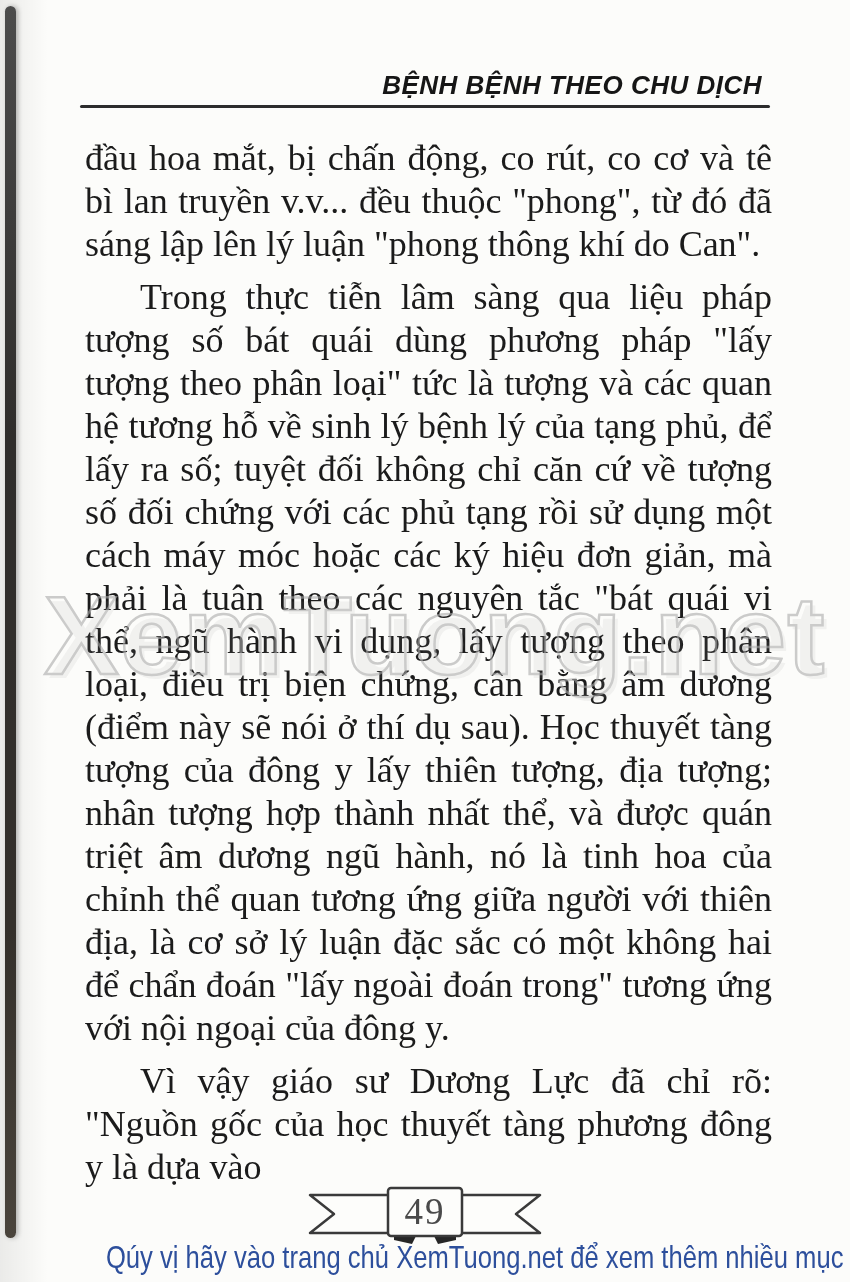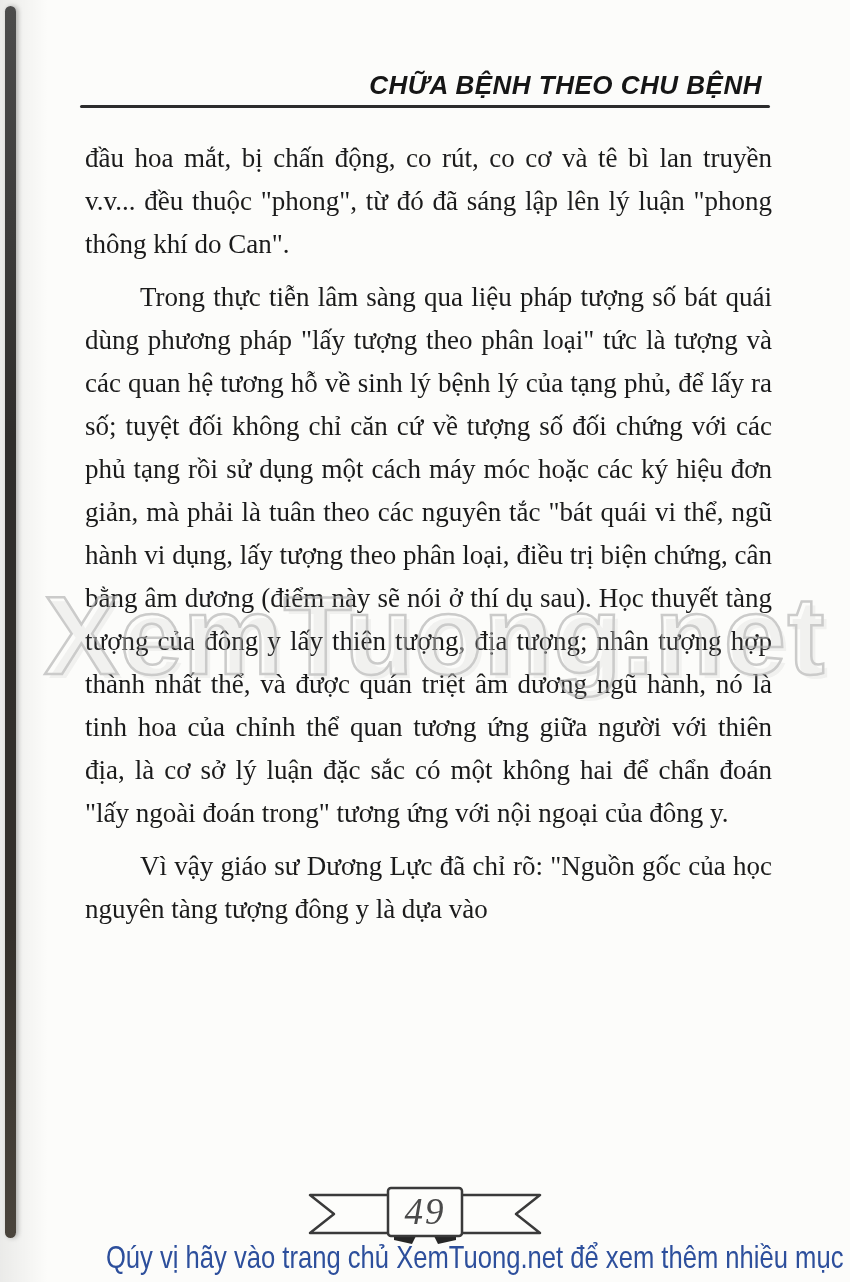--- a/index.html
+++ b/index.html
@@ -34,21 +34,21 @@
     font-style:italic;font-weight:bold;
     font-size:26px;letter-spacing:0.5px;
     color:#161616;
   }
   .head-rule{
     position:absolute;top:105px;left:80px;width:690px;height:3px;
     background:#2c2c2c;border-radius:2px;
   }
   .body-text{
     position:absolute;top:137px;left:85px;width:687px;
-    font-size:27px;line-height:43px;
+    font-size:36px;line-height:43px;
     color:#1b1b1b;
     text-align:justify;
     z-index:1;
   }
   .body-text p{margin:0 0 10px 0;}
   .body-text p.indent{text-indent:55px;}
   .watermark{
     position:absolute;top:580px;left:44px;width:810px;
     font-family:"Liberation Sans", sans-serif;
     font-weight:bold;font-size:112px;line-height:1;
@@ -65,21 +65,20 @@
     position:absolute;top:1182px;left:50%;transform:translateX(-50%);
     width:250px;height:64px;z-index:2;
   }
   .ribbon svg{display:block;}
   .page-number{
     position:absolute;top:6px;left:0;right:0;height:48px;
     text-align:center;
     font-family:"Liberation Serif", serif;
     font-size:37px;line-height:48px;letter-spacing:2px;
     color:#4a4a4a;
-    font-style:italic;
   }
   .footer-note{
     position:absolute;top:1237px;left:0;width:850px;
     text-align:center;z-index:2;
   }
   .footer-note span{
     display:inline-block;
     transform:scaleX(0.8);transform-origin:center;
     font-family:"Liberation Sans", sans-serif;
     font-size:32px;line-height:40px;
@@ -87,28 +86,28 @@
     white-space:nowrap;
   }
 </style>
 </head>
 <body>
 
 <div class="page">
 
   <div class="spine"></div>
 
-  <div class="running-head">CHỮA BỆNH THEO CHU BỆNH</div>
+  <div class="running-head">BỆNH BỆNH THEO CHU DỊCH</div>
 
   <div class="head-rule"></div>
 
   <div class="body-text">
     <p>đầu hoa mắt, bị chấn động, co rút, co cơ và tê bì lan truyền v.v... đều thuộc "phong", từ đó đã sáng lập lên lý luận "phong thông khí do Can".</p>
     <p class="indent">Trong thực tiễn lâm sàng qua liệu pháp tượng số bát quái dùng phương pháp "lấy tượng theo phân loại" tức là tượng và các quan hệ tương hỗ về sinh lý bệnh lý của tạng phủ, để lấy ra số; tuyệt đối không chỉ căn cứ về tượng số đối chứng với các phủ tạng rồi sử dụng một cách máy móc hoặc các ký hiệu đơn giản, mà phải là tuân theo các nguyên tắc "bát quái vi thể, ngũ hành vi dụng, lấy tượng theo phân loại, điều trị biện chứng, cân bằng âm dương (điểm này sẽ nói ở thí dụ sau). Học thuyết tàng tượng của đông y lấy thiên tượng, địa tượng; nhân tượng hợp thành nhất thể, và được quán triệt âm dương ngũ hành, nó là tinh hoa của chỉnh thể quan tương ứng giữa người với thiên địa, là cơ sở lý luận đặc sắc có một không hai để chẩn đoán "lấy ngoài đoán trong" tương ứng với nội ngoại của đông y.</p>
-    <p class="indent">Vì vậy giáo sư Dương Lực đã chỉ rõ: "Nguồn gốc của học nguyên tàng tượng đông y là dựa vào</p>
+    <p class="indent">Vì vậy giáo sư Dương Lực đã chỉ rõ: "Nguồn gốc của học thuyết tàng phương đông y là dựa vào</p>
   </div>
 
   <div class="watermark">XemTuong.net</div>
 
   <div class="ribbon">
     <svg width="250" height="64" viewBox="0 0 250 64">
 
       <path d="M10,13 L100,13 L100,51 L10,51 L34,32 Z" fill="#fdfdfb" stroke="#3a3a3a" stroke-width="2.5" stroke-linejoin="round"></path>
 
       <path d="M240,13 L150,13 L150,51 L240,51 L216,32 Z" fill="#fdfdfb" stroke="#3a3a3a" stroke-width="2.5" stroke-linejoin="round"></path>

